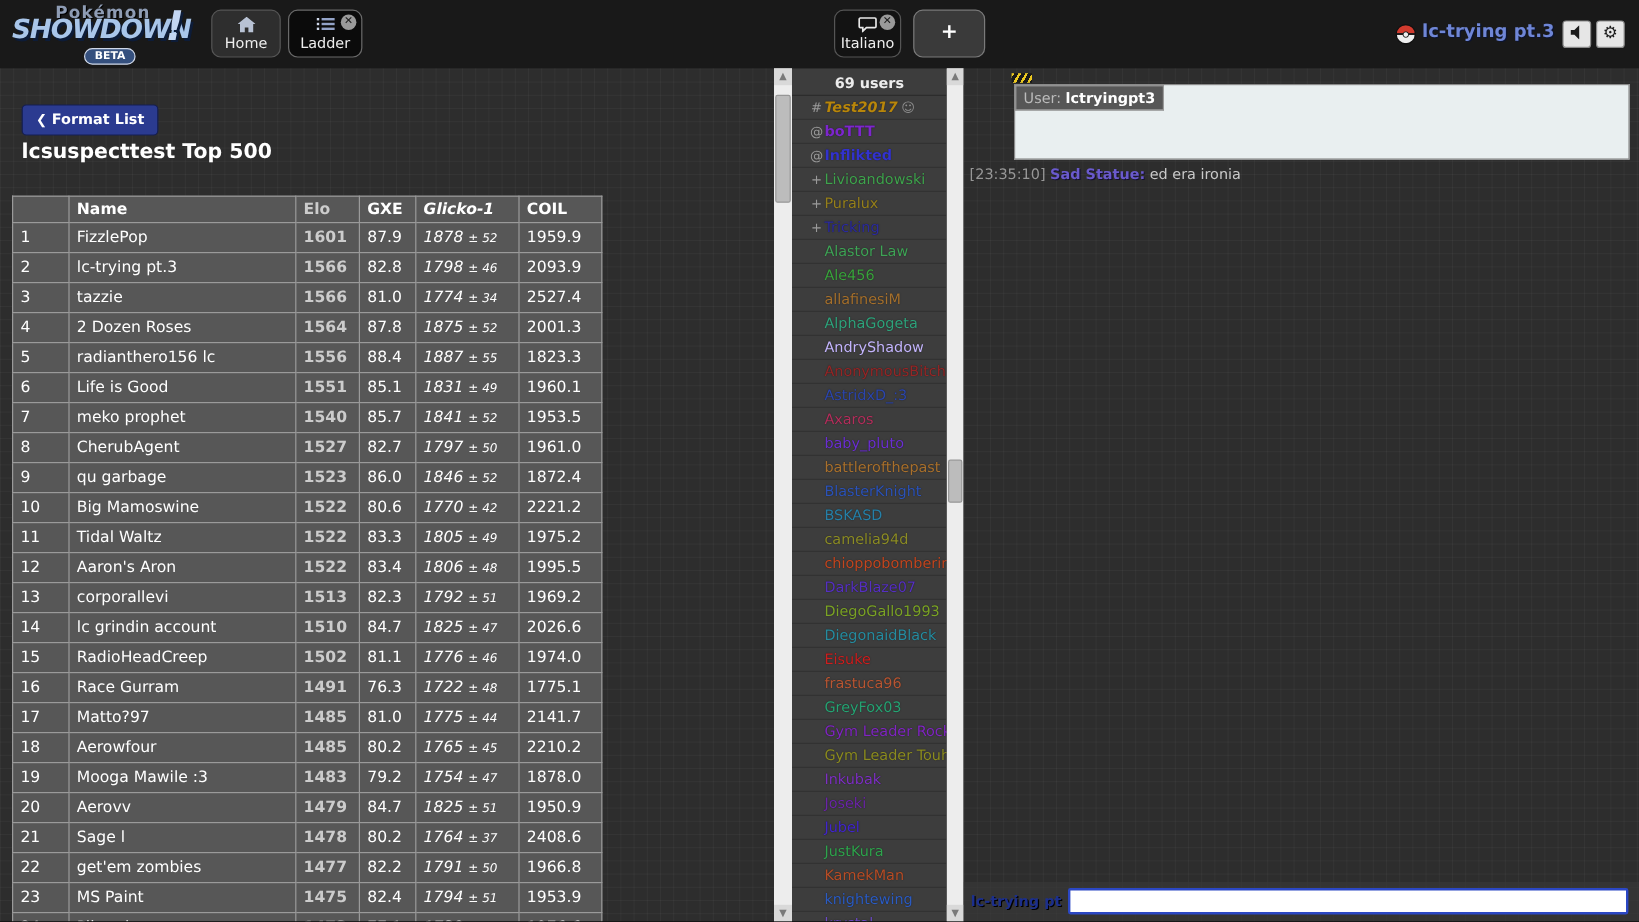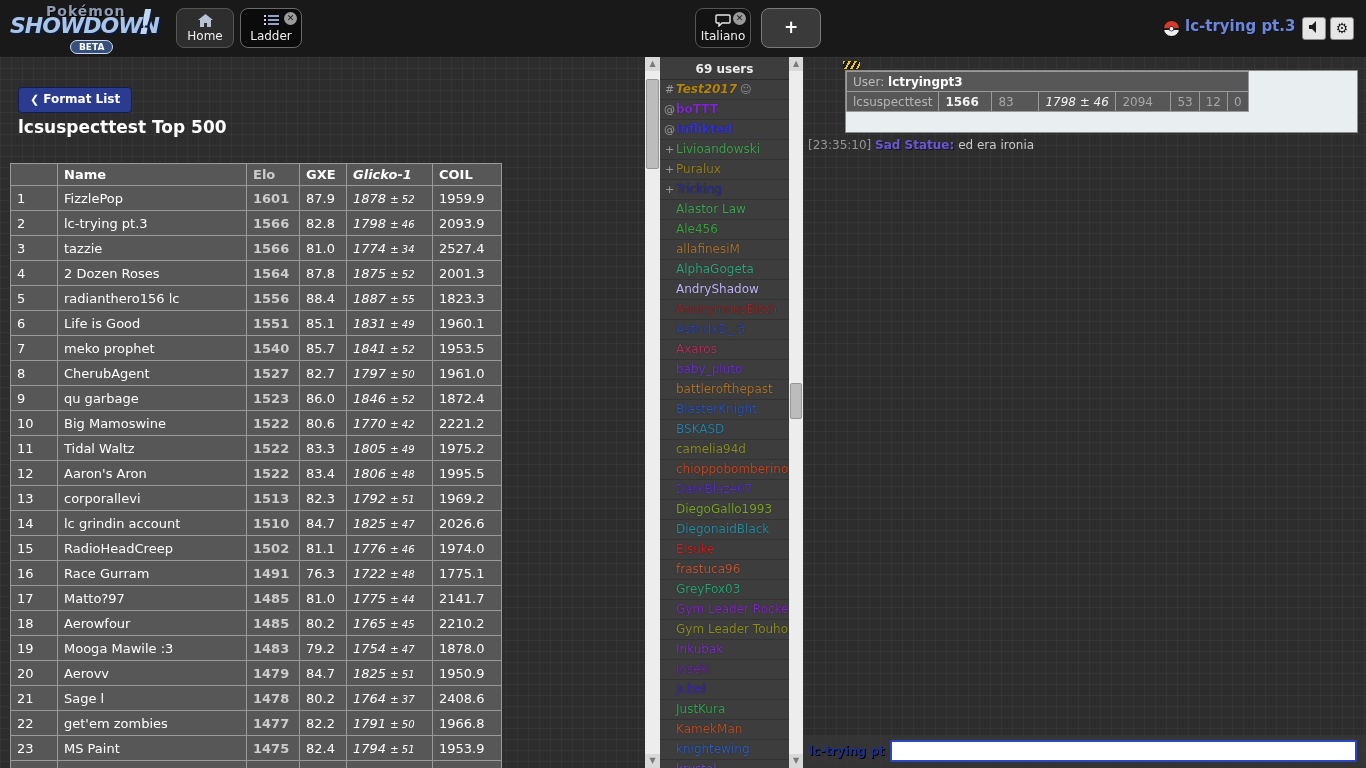--- a/index.html
+++ b/index.html
@@ -61,21 +61,21 @@
   .sb .arrow.up{top:0;} .sb .arrow.down{bottom:0;}
   .sb .thumb{position:absolute;left:1px;right:1px;background:#bcbcbc;border:1px solid #979797;border-radius:2px;cursor:pointer;}
   #sb-ladder .thumb{top:22px;height:88px;}
   #sb-chat .thumb{top:326px;height:34px;}
   
   #userlist{position:absolute;left:660px;top:57px;width:129px;height:711px;background:#3d3d3d;overflow:hidden;}
   #ucount{height:22px;text-align:center;color:#ececec;font-size:12px;font-weight:bold;line-height:24px;
           border-bottom:1px solid #2c2c2c;cursor:pointer;}
   #ulist{list-style:none;margin:0;padding:0;}
   #ulist li{box-sizing:border-box;height:20px;line-height:19px;border-bottom:1px solid #323232;font-size:12px;
-            padding-left:3px;white-space:nowrap;overflow:hidden;cursor:pointer;}
+            padding-left:14px;white-space:nowrap;overflow:hidden;cursor:pointer;}
   .uprefix{display:inline-block;width:13px;text-align:center;color:#9a9a9a;font-size:11px;}
   .uname{text-shadow:0 0 1px rgba(0,0,0,.6);}
   .uname.b{font-weight:bold;} .uname.i{font-style:italic;}
   .ustatus{color:#8f8f8f;font-size:11px;margin-left:3px;}
   
   #chat{position:absolute;left:803px;top:57px;width:563px;height:711px;overflow:hidden;}
   #hazard{position:absolute;left:40px;top:4px;width:17px;height:8px;
           background:repeating-linear-gradient(120deg,#edc91f 0 2px,#1a1a1a 2px 5px);}
   #statsbox{position:absolute;left:42px;top:13px;width:511px;height:61px;background:#e9eff0;border:1px solid #8a8a8a;}
   #stable{border-collapse:collapse;font-size:12px;color:#d8d8d8;background:#575757;}
@@ -423,30 +423,20 @@
   </div>
 
   <div id="chat" class="grid-bg">
     <div id="hazard"></div>
     <div id="statsbox">
       <table id="stable">
         <tbody>
             <tr>
           <td colspan="8" class="s-user"><span>User:</span> <b>lctryingpt3</b></td>
         </tr>
-        <tr>
-              <td class="s-fmt">lcsuspecttest</td>
-              <td class="s-elo">1566</td>
-              <td class="s-gxe">83</td>
-              <td class="s-glicko">1798 ± 46</td>
-              <td class="s-coil">2094</td>
-              <td class="s-n">53</td>
-              <td class="s-n">12</td>
-              <td class="s-n">0</td>
-            </tr>
       </tbody>
         </table>
     </div>
     <div id="chatmsg">
       <span class="ts">[23:35:10]</span>
       <span class="author" style="color: rgb(106, 90, 205);">Sad Statue:</span>
       <span class="msgtext">ed era ironia</span>
     </div>
     <div id="chatfoot">
       <span id="inputlabel">lc-trying pt</span>

